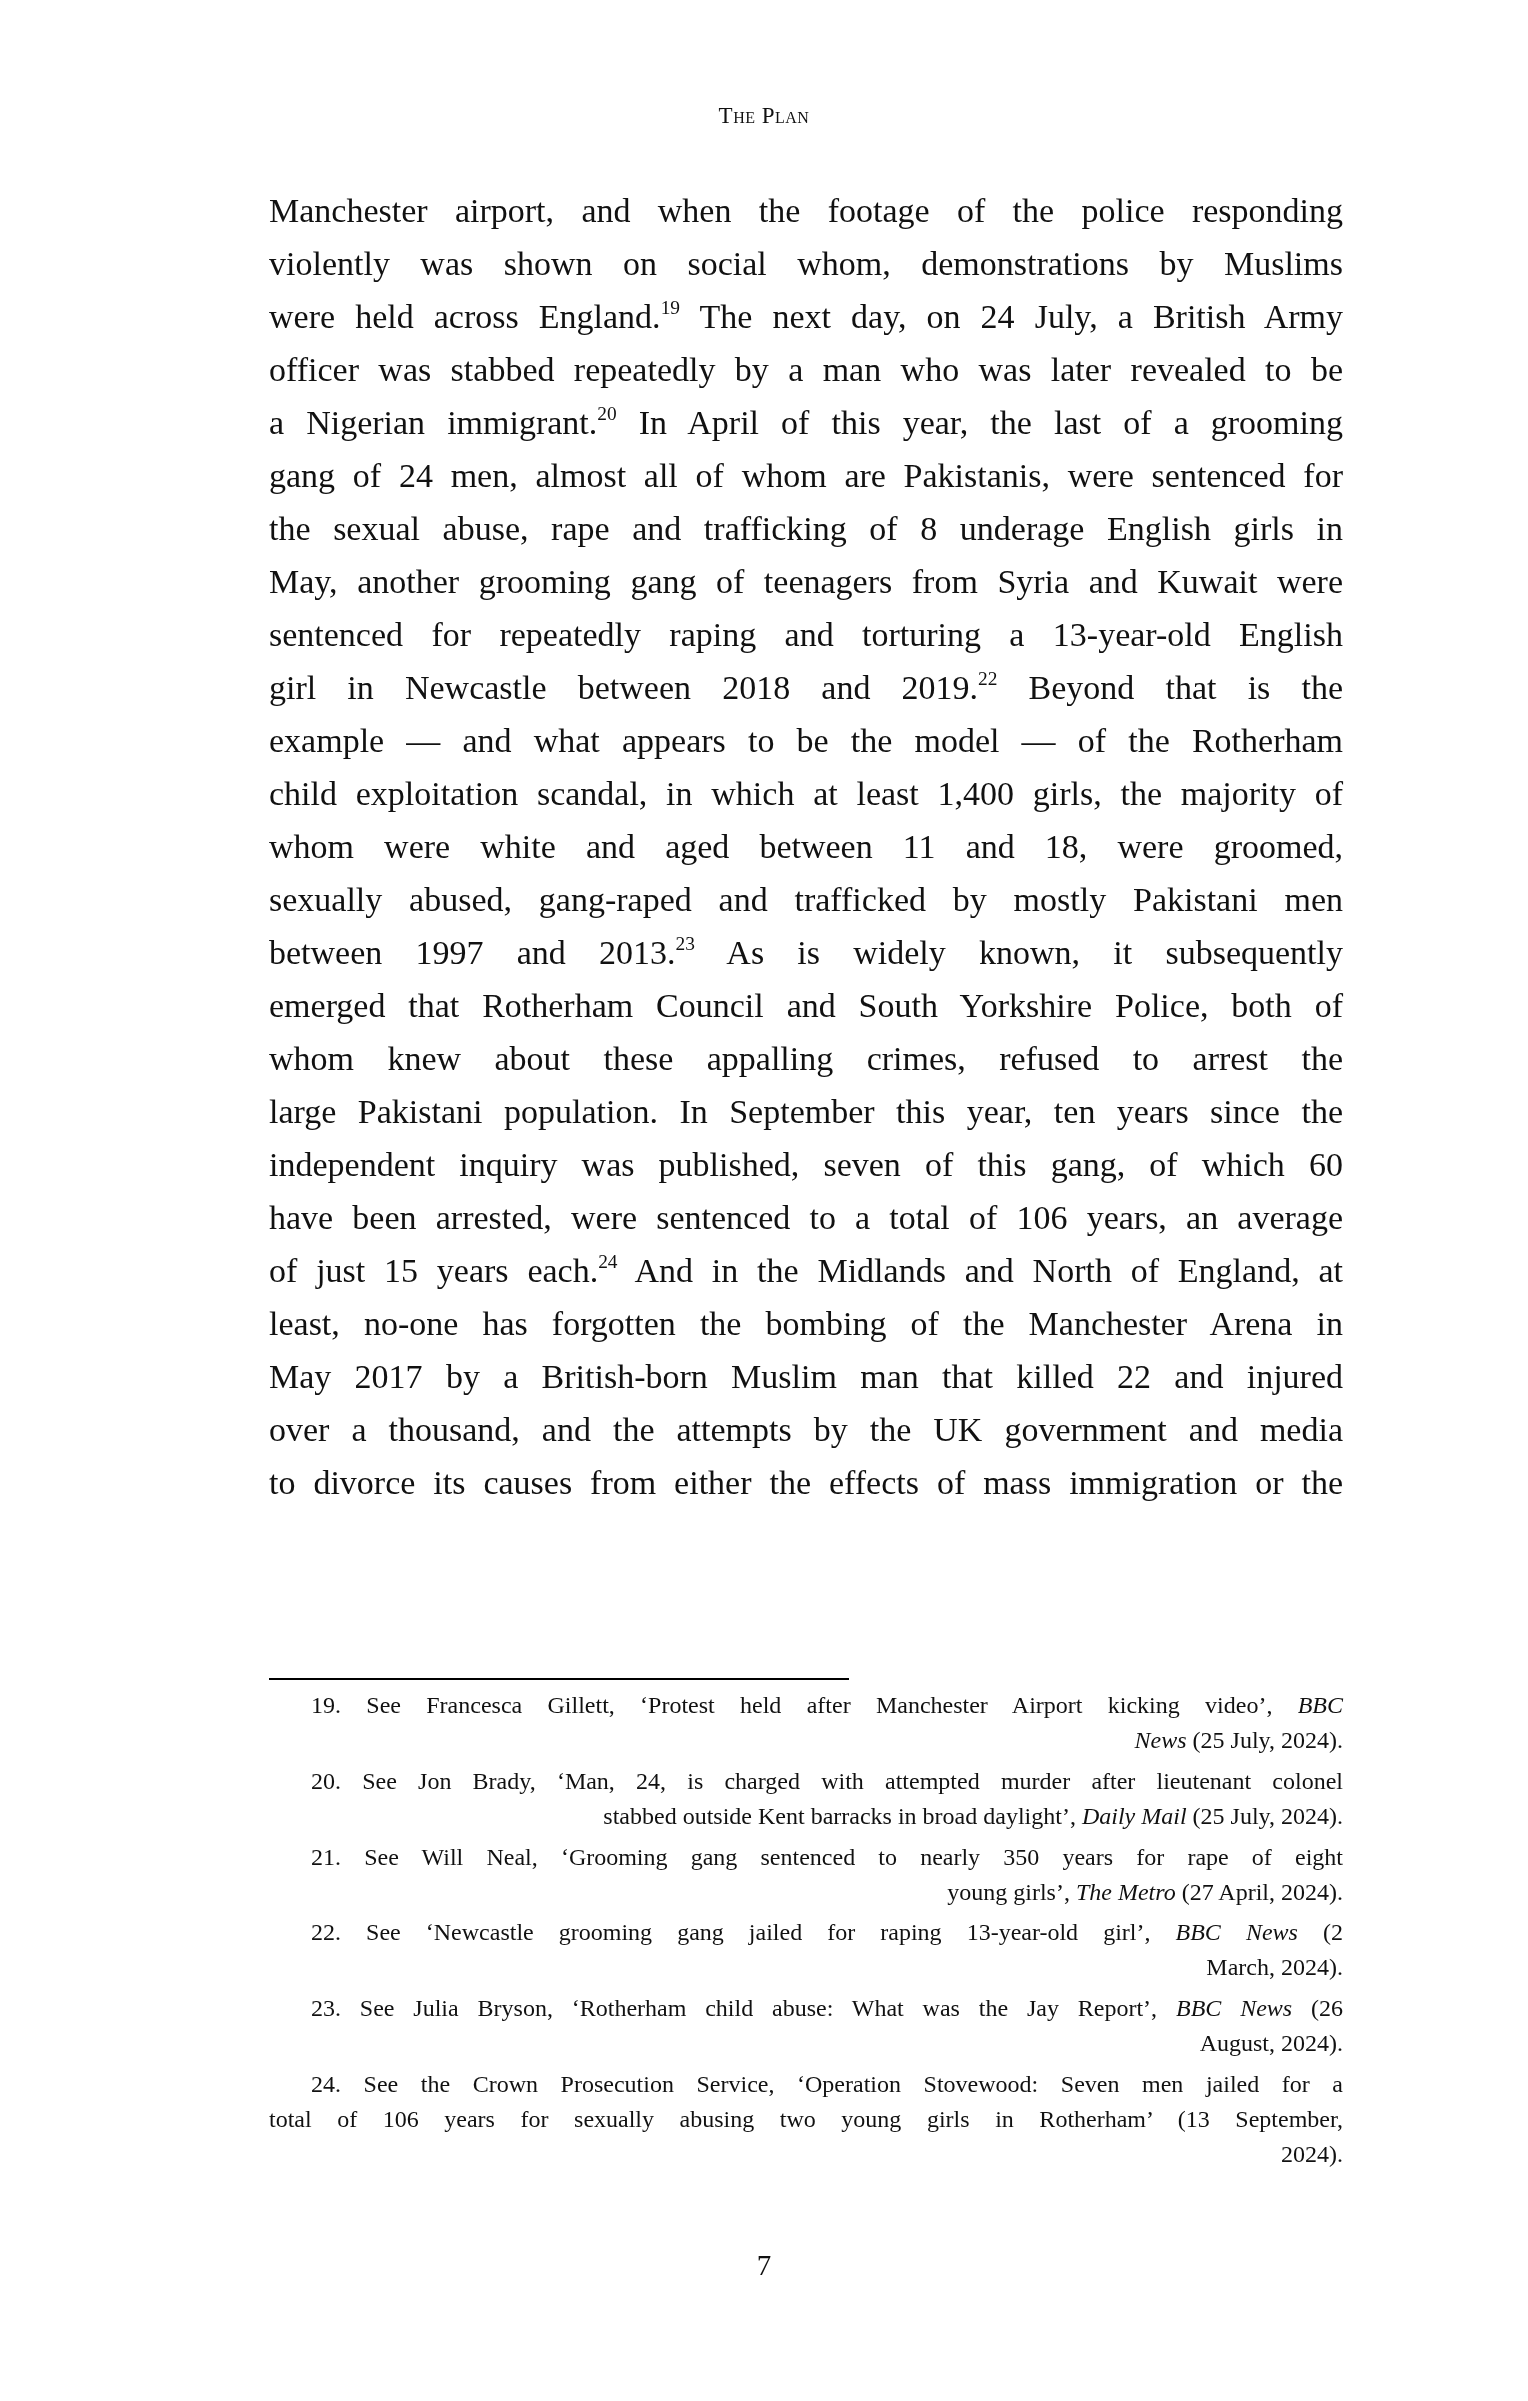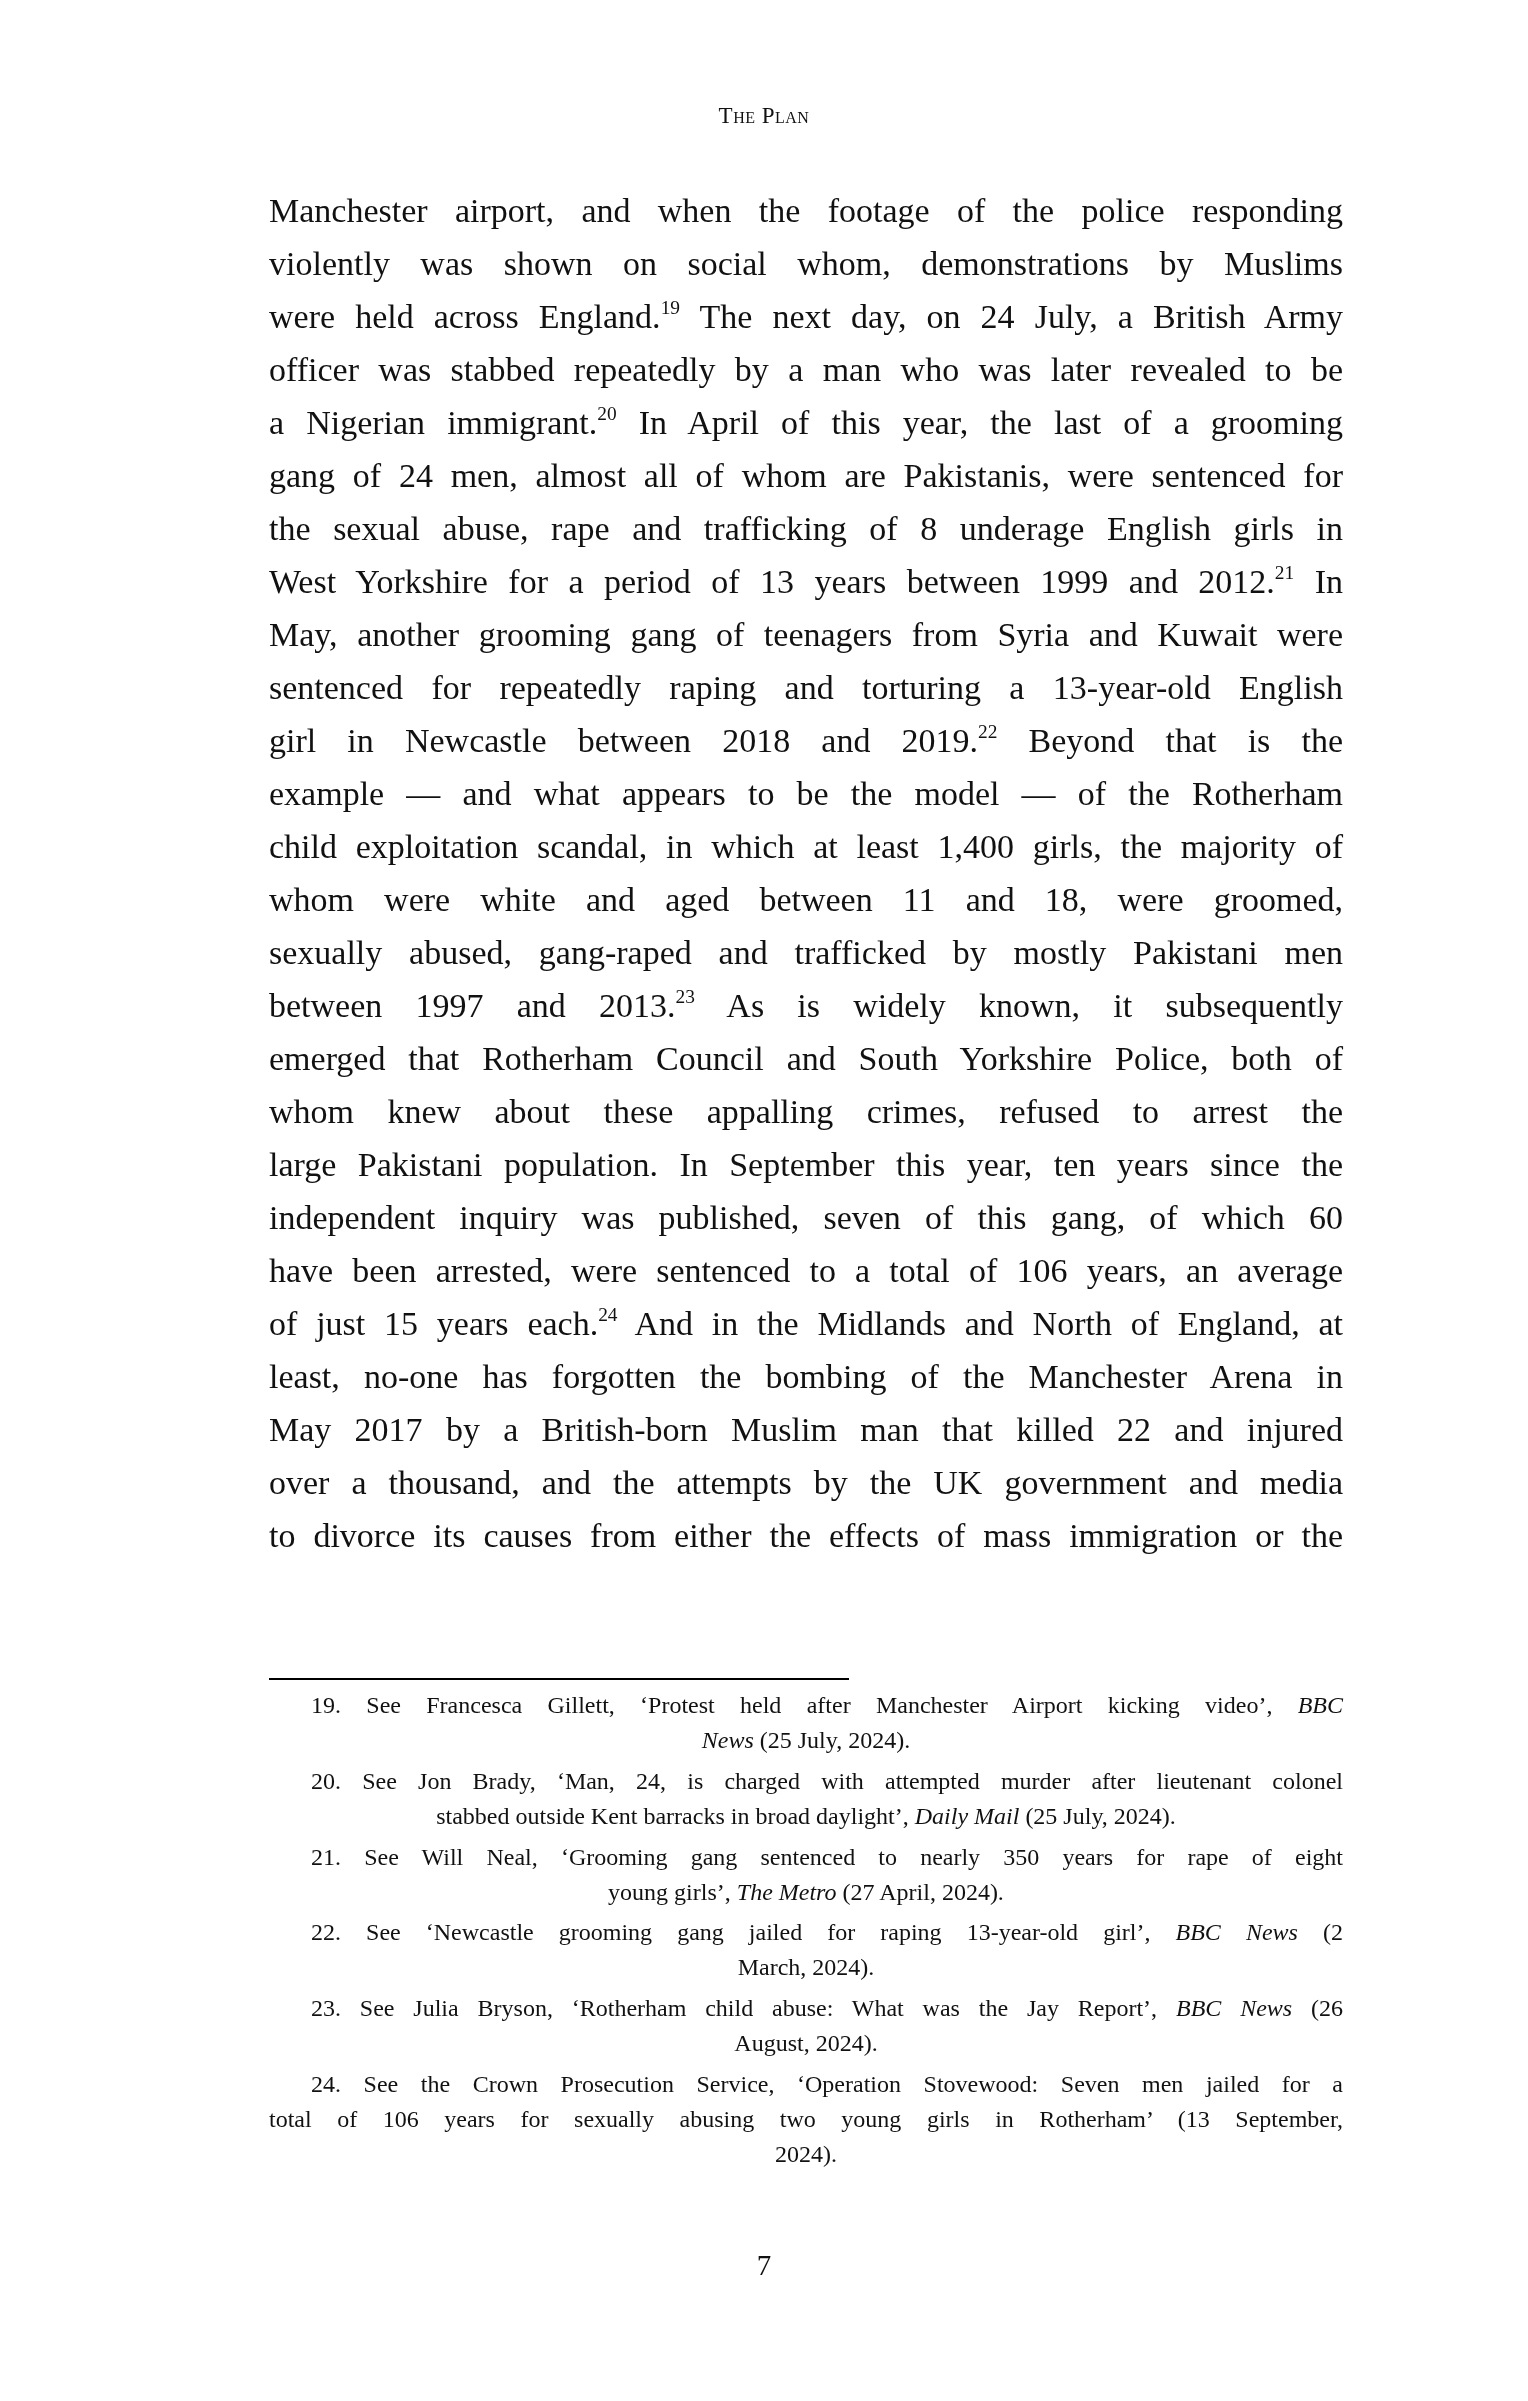--- a/index.html
+++ b/index.html
@@ -16,21 +16,21 @@
   .line { display: block; text-align: justify; text-align-last: justify; white-space: nowrap; height: 53px; overflow: visible; }
   .line .inner { display: inline-block; width: 1074px; text-align: justify; text-align-last: justify; white-space: normal; }
   sup.fn { font-size: 19.4px; vertical-align: 13.6px; line-height: 0; }
   .rule { position: absolute; left: 269px; top: 1678px; width: 580px; height: 1.9px; background: #000; }
   .notes {
     position: absolute; left: 269px; top: 1688px; width: 1074px;
     font-family: "Liberation Serif", serif; font-size: 24px; line-height: 35px;
   }
   .note { margin: 0 0 5.8px 0; text-align: justify; }
   .note .first { display: block; text-indent: 42px; text-align: justify; text-align-last: justify; }
-  .note .rest { display: block; text-align: center; }
+  .note .rest { display: block; text-align: right; }
   .note .rest.full { text-align: justify; text-align-last: justify; }
   .note i { font-style: italic; margin-top: 34px; }
   .page-number {
     position: absolute; top: 2249px; left: 0; width: 1528px; text-align: center;
     font-family: "Liberation Serif", serif; font-size: 29px;
   }
 </style>
 </head>
 <body>
 
@@ -38,21 +38,20 @@
   <div class="running-head">The Plan</div>
 
   <div class="body-text" id="body-text">
       <span class="line"><span class="inner">Manchester airport, and when the footage of the police responding</span></span>
       <span class="line"><span class="inner">violently was shown on social whom, demonstrations by Muslims</span></span>
       <span class="line"><span class="inner">were held across England.<sup class="fn">19</sup> The next day, on 24 July, a British Army</span></span>
       <span class="line"><span class="inner">officer was stabbed repeatedly by a man who was later revealed to be</span></span>
       <span class="line"><span class="inner">a Nigerian immigrant.<sup class="fn">20</sup> In April of this year, the last of a grooming</span></span>
       <span class="line"><span class="inner">gang of 24 men, almost all of whom are Pakistanis, were sentenced for</span></span>
       <span class="line"><span class="inner">the sexual abuse, rape and trafficking of 8 underage English girls in</span></span>
-      <span class="line"><span class="inner">West Yorkshire for a period of 13 years between 1999 and 2012.<sup class="fn">21</sup> In</span></span>
       <span class="line"><span class="inner">May, another grooming gang of teenagers from Syria and Kuwait were</span></span>
       <span class="line"><span class="inner">sentenced for repeatedly raping and torturing a 13-year-old English</span></span>
       <span class="line"><span class="inner">girl in Newcastle between 2018 and 2019.<sup class="fn">22</sup> Beyond that is the</span></span>
       <span class="line"><span class="inner">example — and what appears to be the model — of the Rotherham</span></span>
       <span class="line"><span class="inner">child exploitation scandal, in which at least 1,400 girls, the majority of</span></span>
       <span class="line"><span class="inner">whom were white and aged between 11 and 18, were groomed,</span></span>
       <span class="line"><span class="inner">sexually abused, gang-raped and trafficked by mostly Pakistani men</span></span>
       <span class="line"><span class="inner">between 1997 and 2013.<sup class="fn">23</sup> As is widely known, it subsequently</span></span>
       <span class="line"><span class="inner">emerged that Rotherham Council and South Yorkshire Police, both of</span></span>
       <span class="line"><span class="inner">whom knew about these appalling crimes, refused to arrest the</span></span>

